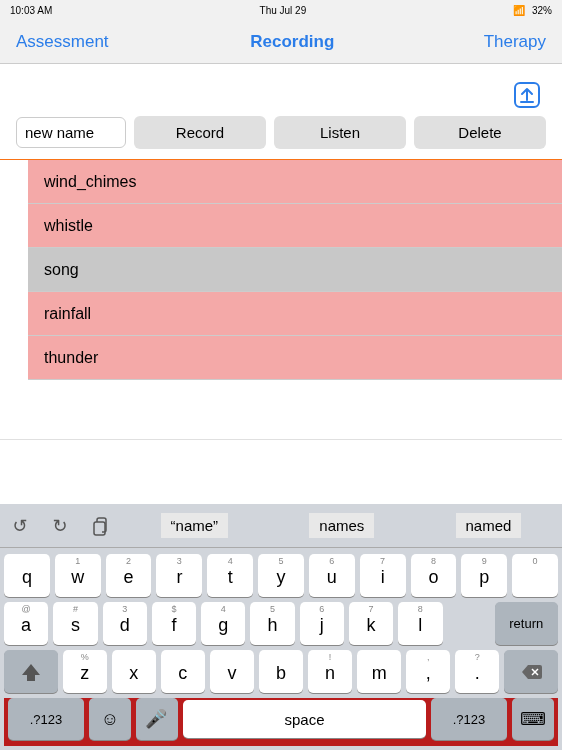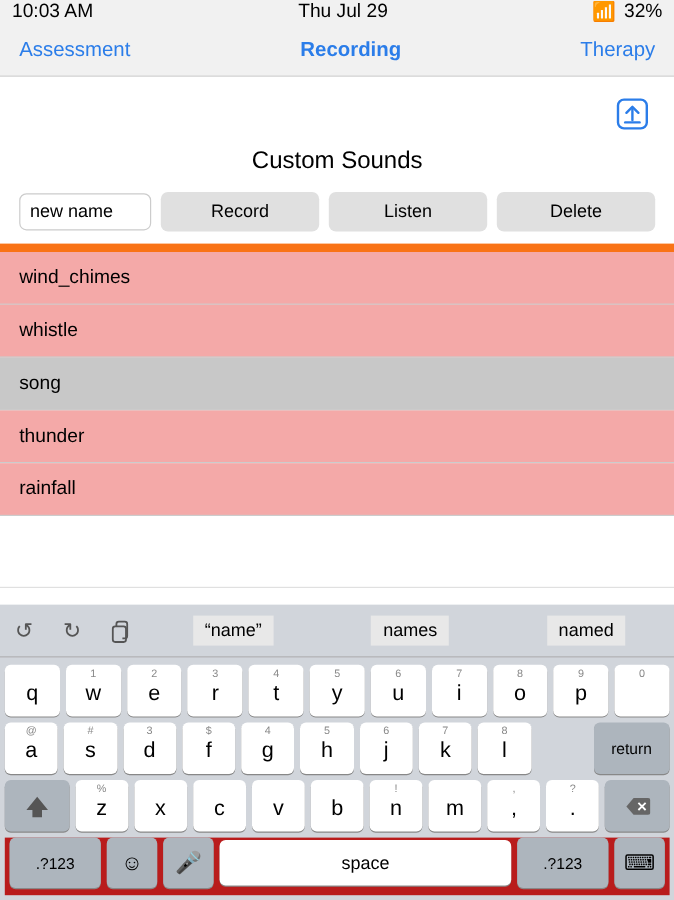--- a/index.html
+++ b/index.html
@@ -13,21 +13,21 @@
     }
 
     
     .status-bar {
       height: 20px;
       background: #f1f1f1;
       display: flex;
       align-items: center;
       justify-content: space-between;
       padding: 0 10px;
-      font-size: 16px;
+      font-size: 10px;
       color: #000;
     }
     .status-right {
       display: flex;
       align-items: center;
       gap: 6px;
     }
 
     
     .nav-bar {
@@ -96,21 +96,22 @@
       border: none;
       border-radius: 6px;
       padding: 8px 0;
       font-size: 15px;
       color: #000;
       cursor: pointer;
     }
 
     
     .sound-list {
-      border-top: 7px solid #f97316;
+      border-top: 1px solid #f97316;
+      padding-left: 28px;
     }
     .sound-item {
       height: 44px;
       display: flex;
       align-items: center;
       padding: 0 16px;
       font-size: 16px;
       color: #000;
       border-bottom: 1px solid #ccc;
     }
@@ -277,45 +278,44 @@
     <span>
       <svg width="30" height="30" viewBox="0 0 30 30" fill="none" xmlns="http://www.w3.org/2000/svg">
         <rect x="3" y="3" width="24" height="24" rx="5" stroke="#2b7de9" stroke-width="2" fill="none"></rect>
         <line x1="15" y1="20" x2="15" y2="10" stroke="#2b7de9" stroke-width="2" stroke-linecap="round"></line>
         <polyline points="10,14 15,9 20,14" fill="none" stroke="#2b7de9" stroke-width="2" stroke-linejoin="round" stroke-linecap="round"></polyline>
         <line x1="9" y1="22" x2="21" y2="22" stroke="#2b7de9" stroke-width="2" stroke-linecap="round"></line>
       </svg>
     </span>
   </div>
 
-  <div class="section-title">Custom Sounds</div>
 
   <div class="controls-row">
     <input class="name-input" type="text" value="new name" style="">
     <button class="ctrl-btn">Record</button>
     <button class="ctrl-btn">Listen</button>
     <button class="ctrl-btn">Delete</button>
   </div>
 </div>
 
 <div class="sound-list">
   <div class="sound-item pink">
     <span>wind_chimes</span>
   </div>
   <div class="sound-item pink">
     <span>whistle</span>
   </div>
   <div class="sound-item gray">
     <span>song</span>
   </div>
   <div class="sound-item pink">
+    <span>rainfall</span>
+  </div>
+  <div class="sound-item pink">
     <span>thunder</span>
-  </div>
-  <div class="sound-item pink">
-    <span>rainfall</span>
   </div>
 </div>
 
 <div class="content-spacer"></div>
 
 <div class="keyboard-area">
 
   <div class="autocomplete-bar">
     <div class="ac-back">↺</div>
     <div class="ac-forward">↻</div>

